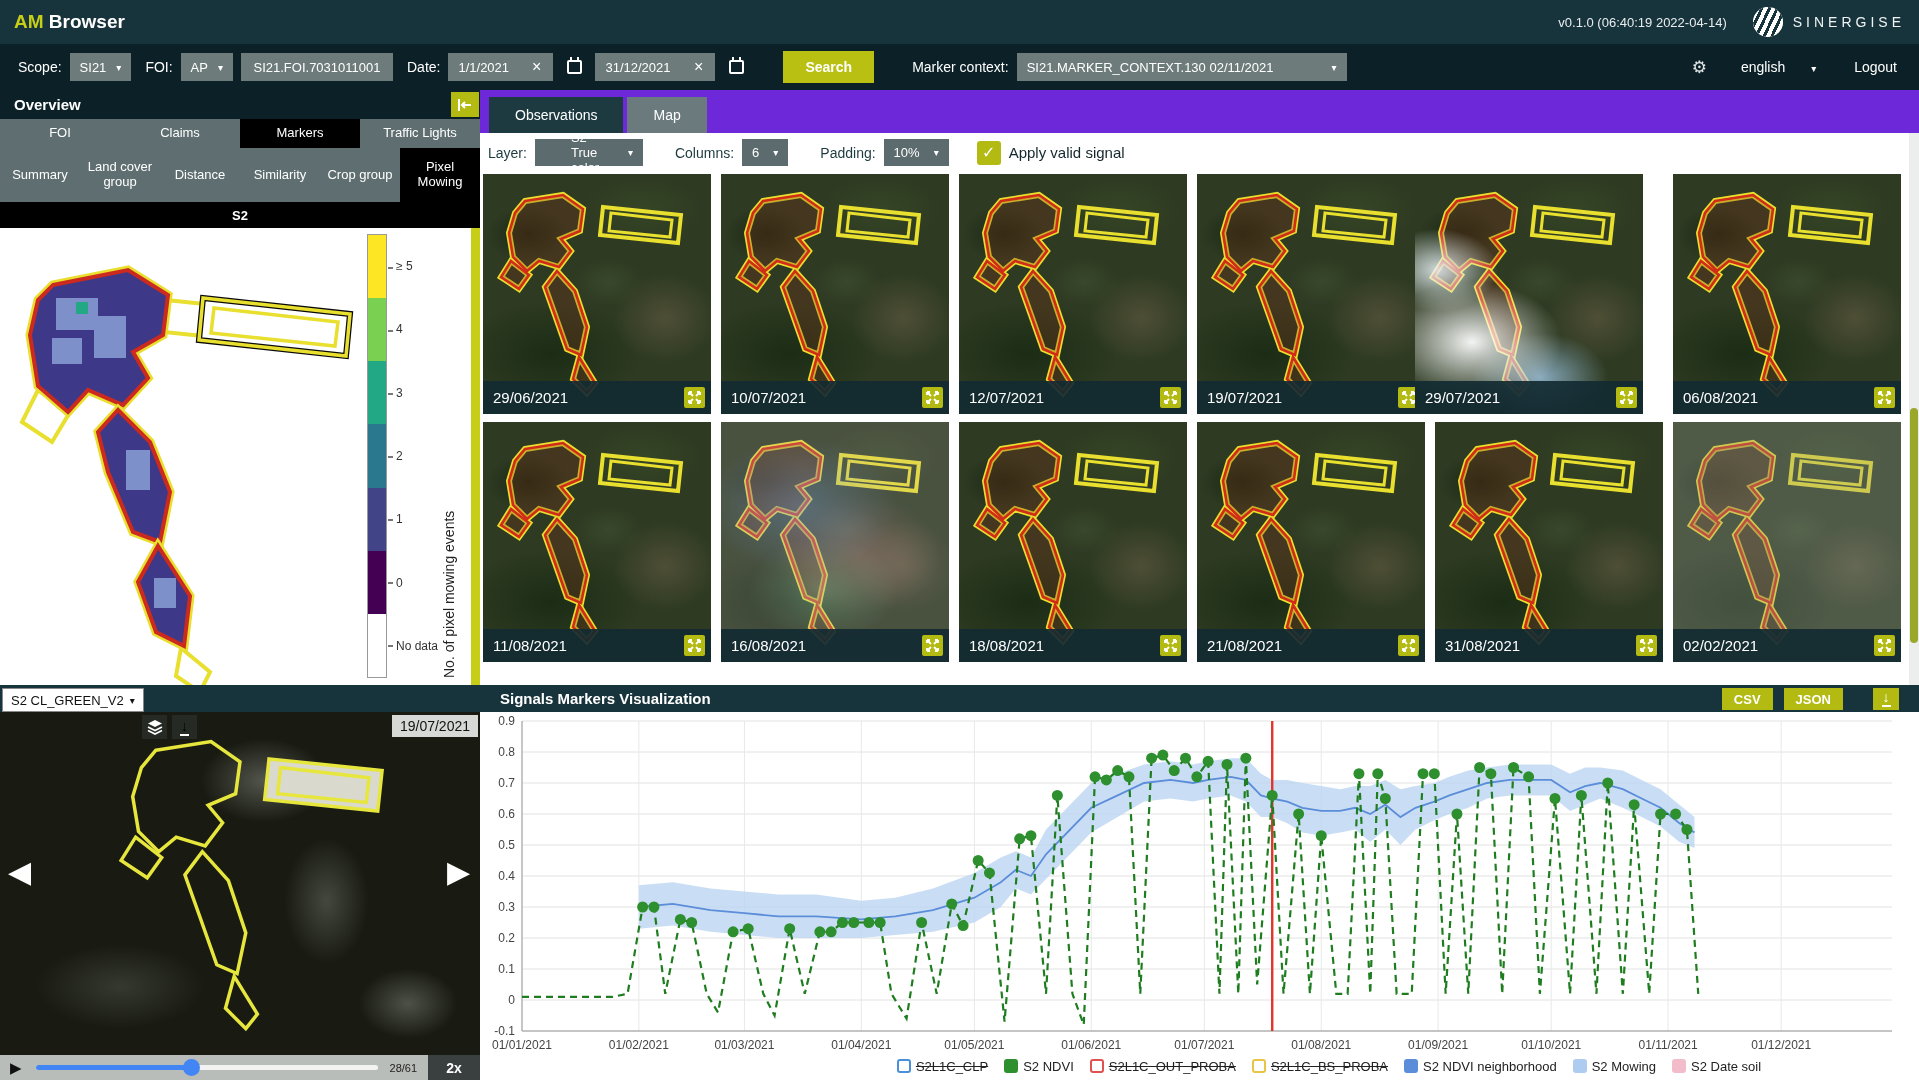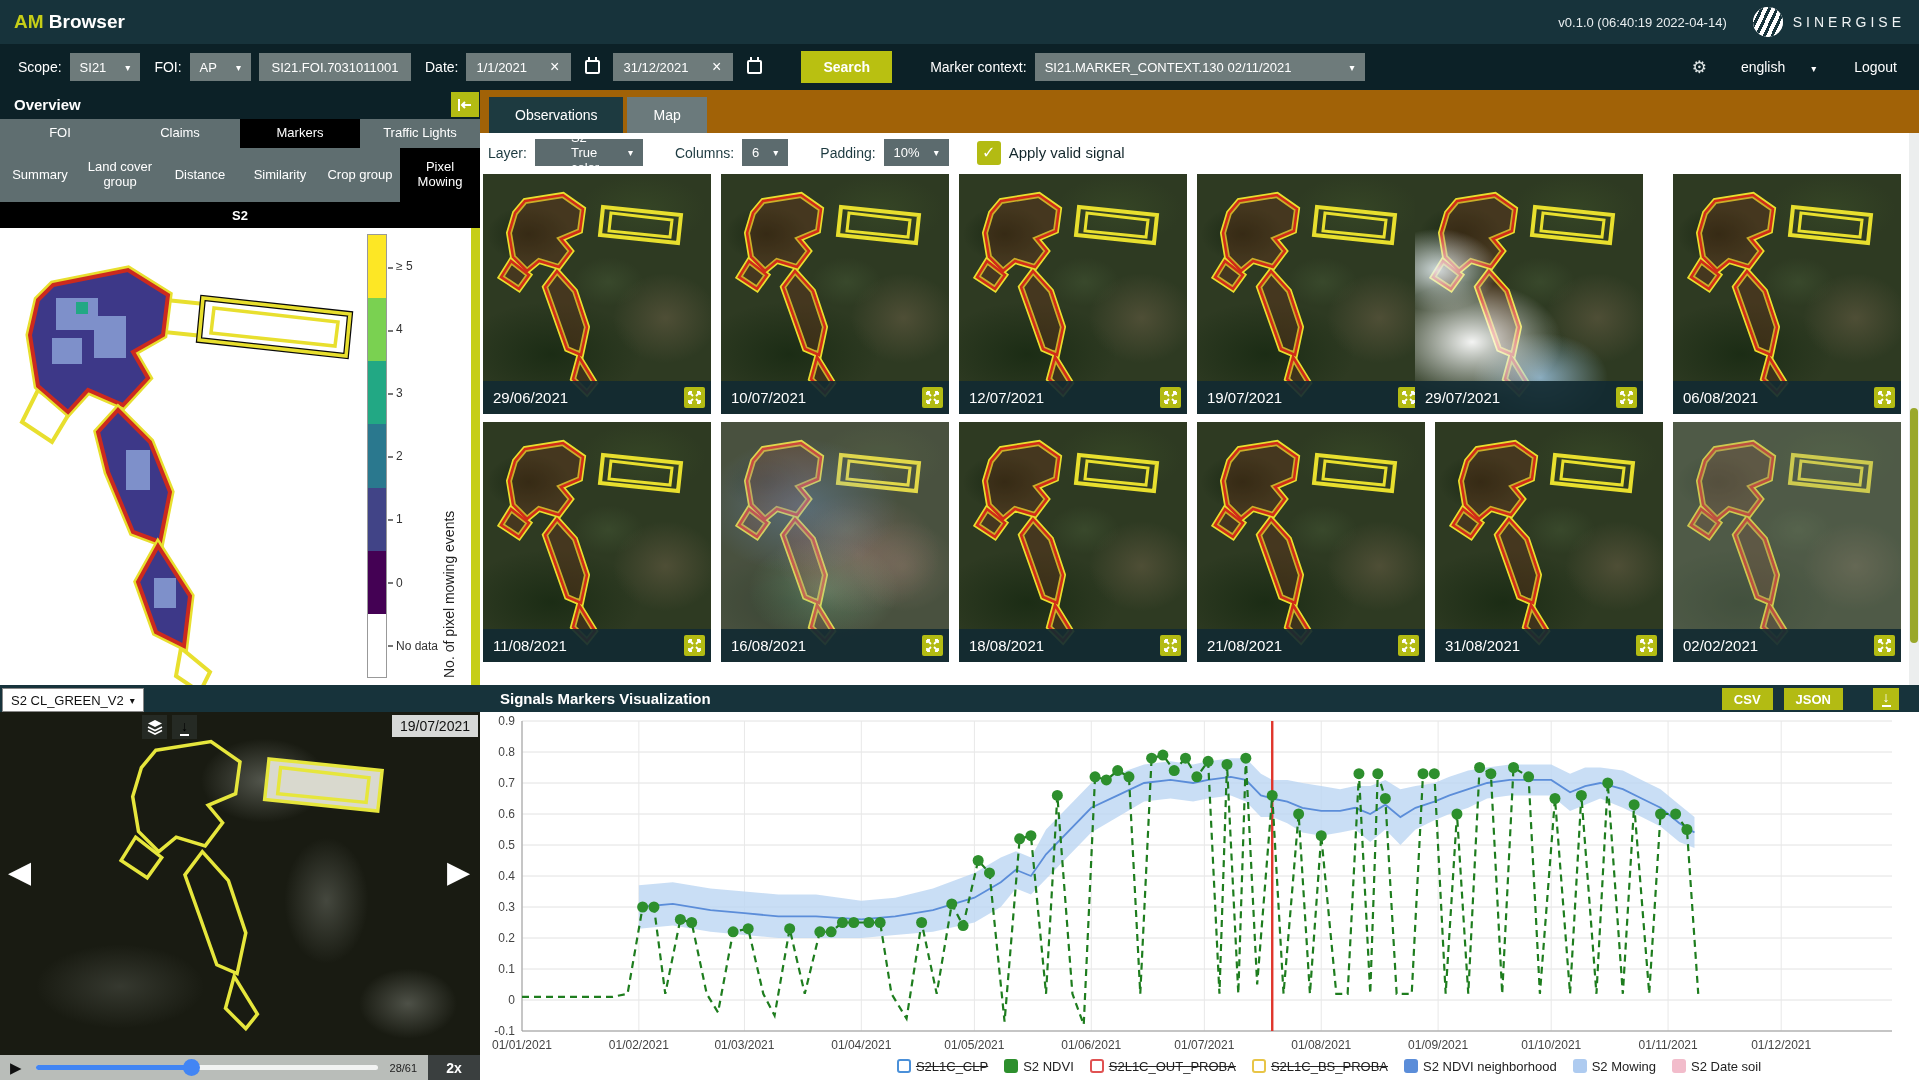--- a/index.html
+++ b/index.html
@@ -17,21 +17,21 @@
   .brand { display:flex; align-items:center; gap:10px; }
   .brand-logo { width:30px; height:30px; border-radius:50%; background:#fff; position:relative; overflow:hidden; }
   .brand-logo::before { content:""; position:absolute; inset:0;
     background:repeating-linear-gradient(115deg,#17333b 0 3px,#fff 3px 7px); border-radius:50%; }
   .brand-name { font-size:14px; letter-spacing:4px; color:#f0f4f5; }
 
   .searchbar { position:absolute; left:0; top:44px; width:1919px; height:46px; background:#0c2127;
     display:flex; align-items:center; padding:0 12px; color:#fff; font-size:14px; gap:8px; }
   .sb-label { margin-left:6px; }
   .sb-select, .sb-field { background:#6e7b7b; color:#fff; height:28px; display:flex; align-items:center;
-    padding:0 10px; font-size:13px; gap:19px; border:none; }
+    padding:0 10px; font-size:13px; gap:10px; border:none; }
   .sb-select { cursor:pointer; }
   .chev { font-size:10px; color:#fff; }
   .clear-x { font-size:16px; cursor:pointer; padding:0 2px; }
   .cal-btn { width:26px; height:26px; display:flex; align-items:center; justify-content:center; cursor:pointer; }
   .cal-glyph { width:15px; height:14px; border:2px solid #fff; border-radius:2px; position:relative; }
   .cal-glyph::before { content:""; position:absolute; top:-5px; left:1px; width:2px; height:4px; background:#fff; box-shadow:7px 0 0 #fff; }
   .search-btn { background:#b9c011; color:#fff; font-weight:bold; font-size:14px; border:none;
     height:32px; padding:0 22px; margin-left:26px; cursor:pointer; }
   .marker-label { margin-left:30px; }
   .gear { margin-left:auto; font-size:17px; color:#dfe5e5; cursor:pointer; }
@@ -58,21 +58,21 @@
   .cbar-seg { flex:1; position:relative; }
   .cbar-seg::after { content:""; position:absolute; right:-7px; top:50%; width:5px; height:2px; background:#777; }
   .cbar-labels { position:absolute; left:396px; top:6px; height:444px; display:flex; flex-direction:column; }
   .cbar-lab { flex:1; display:flex; align-items:center; font-size:12px; color:#333; white-space:nowrap; }
   .cbar-title { position:absolute; left:441px; top:6px; height:444px; display:flex; align-items:center;
     font-size:14px; color:#222; writing-mode:vertical-rl; transform:rotate(180deg); }
   .splitter { position:absolute; right:0px; top:138px; width:9px; height:457px; background:#c6ce17; cursor:col-resize; }
 
   
   .obs-panel { position:absolute; left:480px; top:90px; width:1439px; height:595px; background:#fff; }
-  .obs-tabbar { position:absolute; left:0; top:0; width:1439px; height:43px; background:#a16207;
+  .obs-tabbar { position:absolute; left:0; top:0; width:1439px; height:43px; background:#6d28d9;
     display:flex; align-items:flex-end; padding-left:9px; gap:4px; }
   .obs-tab { height:36px; display:flex; align-items:center; padding:0 26px; font-size:14px; color:#fff; cursor:pointer; }
   .obs-tab.active { background:#1d3a40; }
   .obs-tab.inactive { background:#6b7a7c; }
   .obs-controls { position:absolute; left:0; top:43px; width:1439px; height:39px; background:#fff;
     display:flex; align-items:center; gap:8px; padding-left:8px; font-size:14px; color:#1d3a40; }
   .ctl-select { background:#5c6b6e; color:#fff; font-size:13px; height:27px; display:flex; align-items:center;
     gap:14px; padding:0 10px; cursor:pointer; }
   .ctl-gap { width:16px; }
   .chk { width:24px; height:24px; background:#b3bb13; border-radius:3px; color:#fff; font-size:16px;

